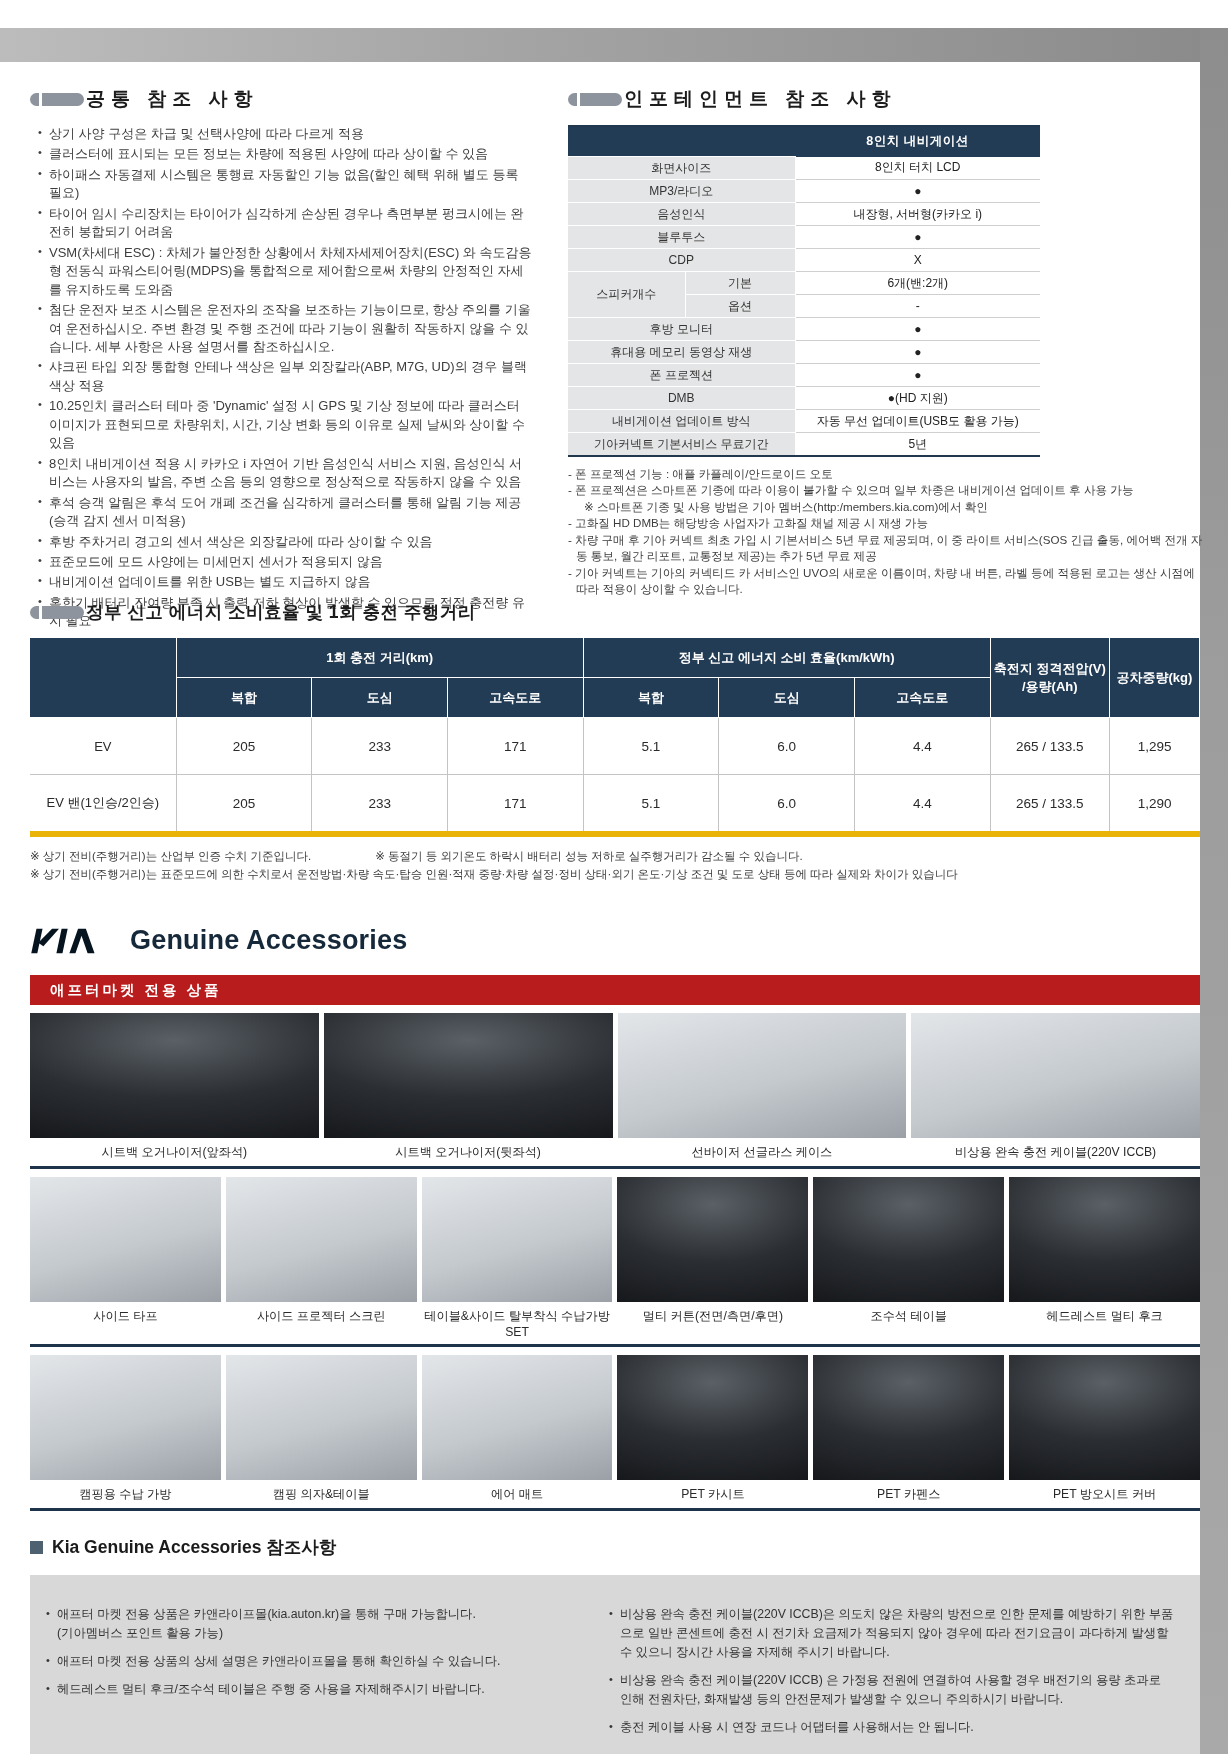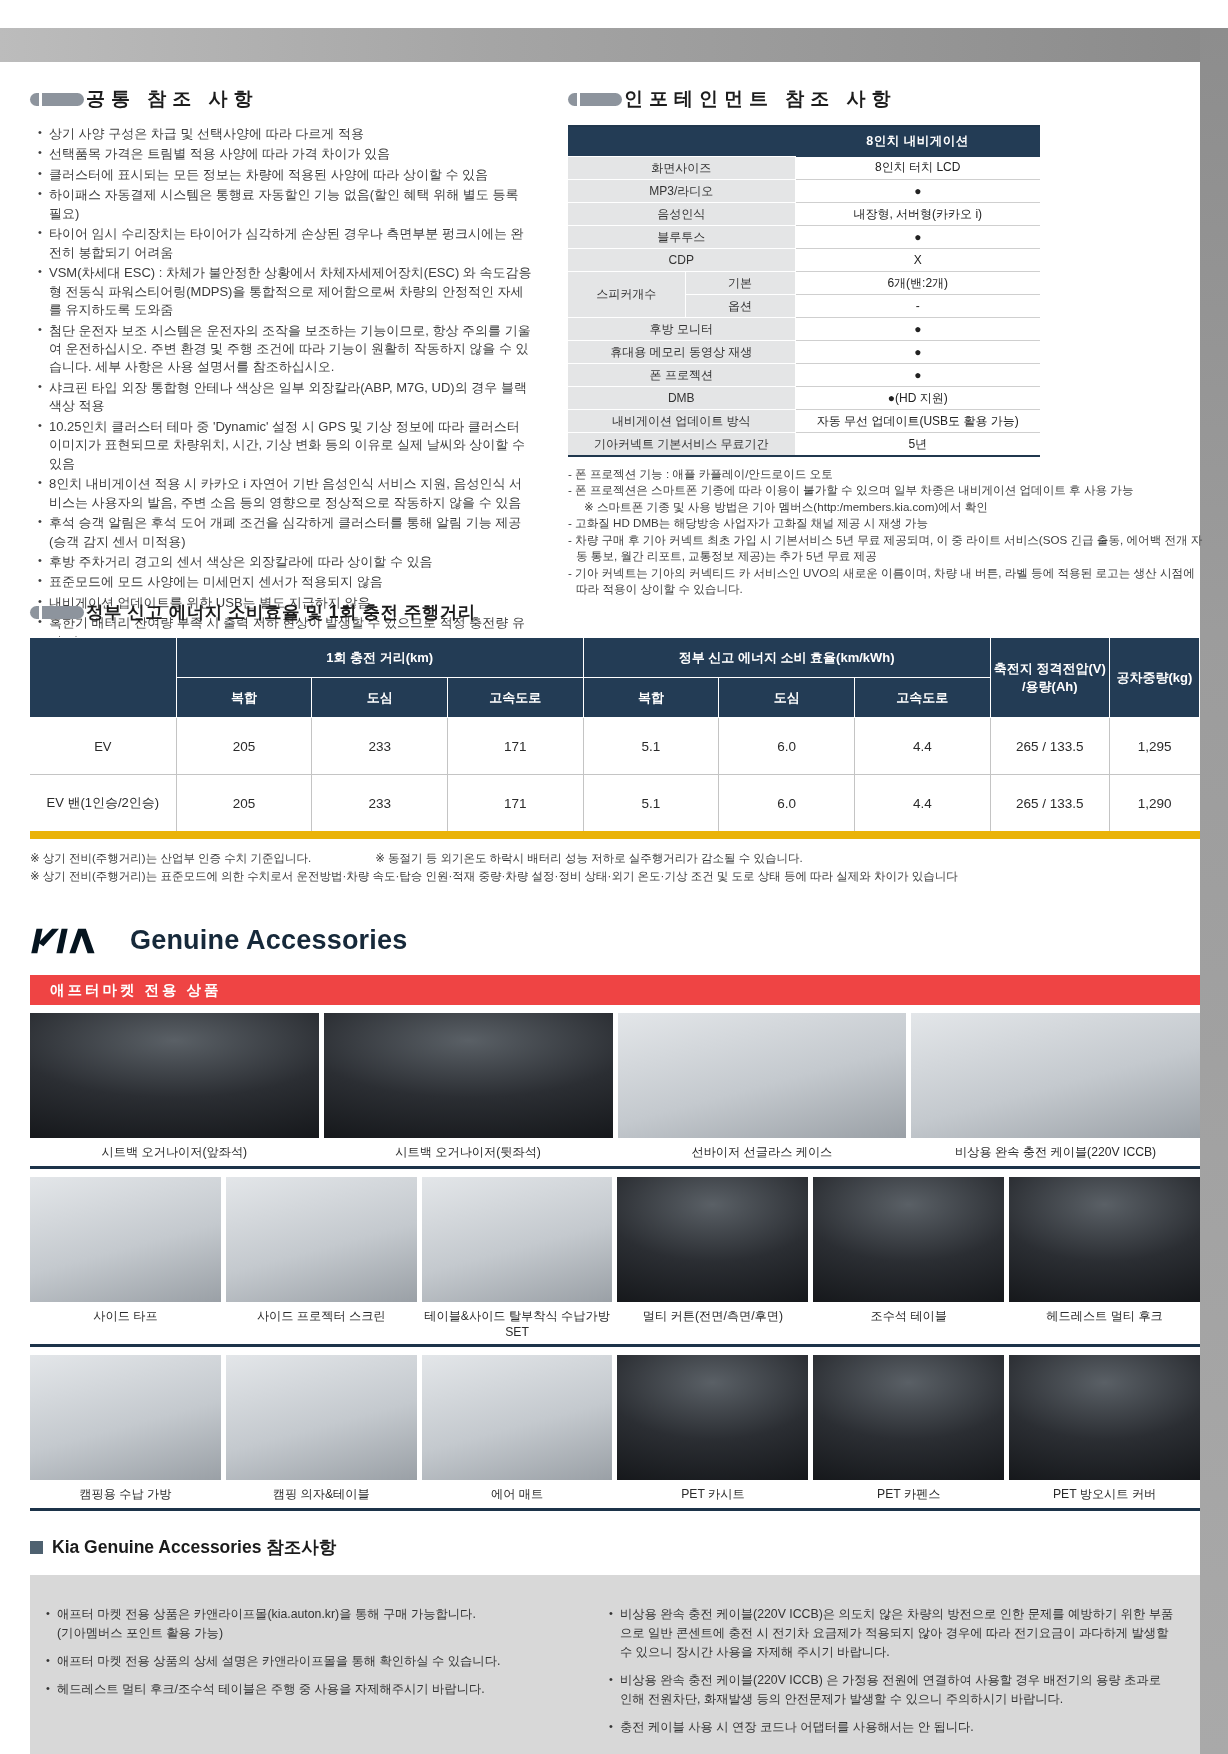--- a/index.html
+++ b/index.html
@@ -33,37 +33,37 @@
   table.info th.hdr{background:#233c55;color:#fff;font-weight:bold;height:27px;font-size:12.5px;letter-spacing:0.5px;}
   table.info td{height:22px;text-align:center;vertical-align:middle;padding:0 3px;color:#222;}
   table.info td.lbl{background:#e4e5e6;color:#333;border:1px solid #ffffff;border-left:none;}
   table.info td.val{background:#fff;border-bottom:1px solid #cfcfcf;border-left:1px solid #cfcfcf;}
   #info-notes{margin-top:9px;font-size:11.6px;color:#3c3c3c;line-height:1.42;width:640px;}
   #info-notes .note-line{padding-left:8px;text-indent:-8px;}
   #info-notes .note-line.indent{margin-left:16px;}
 
   
   .energy{position:absolute;left:30px;top:600px;width:1170px;}
-  table.energy-t{width:100%;border-collapse:collapse;text-align:center;table-layout:fixed;margin-top:12px;border-bottom:8px solid #eab308;}
+  table.energy-t{width:100%;border-collapse:collapse;text-align:center;table-layout:fixed;margin-top:12px;border-bottom:6px solid #eab308;}
   table.energy-t th{background:#233c55;color:#fff;font-weight:bold;font-size:13px;border:1px solid #fff;height:35px;padding:2px;}
   table.energy-t th.corner{border-left:none;}
   table.energy-t td{background:#fff;border:1px solid #c4c4c4;height:54px;font-size:13.5px;color:#2a2a2a;}
   table.energy-t td.model{font-size:13px;}
   table.energy-t tr td:first-child{border-left:none;}
   table.energy-t tr td:last-child{border-right:none;}
   .en-foot{margin-top:10px;font-size:11.5px;color:#3a3a3a;line-height:1.6;}
   .en-foot .foot-row{display:flex;gap:64px;}
 
   
   .brandline{position:absolute;left:30px;top:925px;display:flex;align-items:center;gap:16px;}
   .brand-text{font-size:27px;font-weight:bold;color:#16293a;letter-spacing:0.2px;}
 
   
   .acc{position:absolute;left:30px;top:975px;width:1170px;}
-  .band{height:30px;background:#ef4444;color:#fff;display:flex;align-items:center;padding-left:20px;font-size:14.5px;font-weight:bold;letter-spacing:3px;box-sizing:border-box;}
+  .band{height:30px;background:#b91c1c;color:#fff;display:flex;align-items:center;padding-left:20px;font-size:14.5px;font-weight:bold;letter-spacing:3px;box-sizing:border-box;}
   .acc-imgs{display:grid;gap:5px;margin-top:8px;}
   .acc-labels{display:grid;gap:5px;}
   .cols4{grid-template-columns:repeat(4,1fr);}
   .cols6{grid-template-columns:repeat(6,1fr);}
   .photo{height:125px;}
   .photo.dark{background:radial-gradient(120% 95% at 50% 22%,#5a6066 0%,#2b2e33 48%,#121417 100%);}
   .photo.light{background:linear-gradient(165deg,#e3e6e9 0%,#c4c9ce 55%,#9aa0a6 100%);}
   .plabel{text-align:center;font-size:12.2px;color:#2a2a2a;padding:6px 2px 5px;}
   .acc-rule{height:3px;background:#1c3349;margin:0 0 8px;}
 
@@ -86,21 +86,20 @@
   <div class="right-strip"></div>
 
   <div class="top-cols">
     <div class="col-left">
       <div class="sec-head">
         <span class="pill"></span>
         <span class="sec-title">공통 참조 사항</span>
       </div>
       <ul class="notes" id="common-list">
           <li>상기 사양 구성은 차급 및 선택사양에 따라 다르게 적용</li>
-          <li>선택품목 가격은 트림별 적용 사양에 따라 가격 차이가 있음</li>
           <li>클러스터에 표시되는 모든 정보는 차량에 적용된 사양에 따라 상이할 수 있음</li>
           <li>하이패스 자동결제 시스템은 통행료 자동할인 기능 없음(할인 혜택 위해 별도 등록 필요)</li>
           <li>타이어 임시 수리장치는 타이어가 심각하게 손상된 경우나 측면부분 펑크시에는 완전히 봉합되기 어려움</li>
           <li>VSM(차세대 ESC) : 차체가 불안정한 상황에서 차체자세제어장치(ESC) 와 속도감응형 전동식 파워스티어링(MDPS)을 통합적으로 제어함으로써 차량의 안정적인 자세를 유지하도록 도와줌</li>
           <li>첨단 운전자 보조 시스템은 운전자의 조작을 보조하는 기능이므로, 항상 주의를 기울여 운전하십시오. 주변 환경 및 주행 조건에 따라 기능이 원활히 작동하지 않을 수 있습니다. 세부 사항은 사용 설명서를 참조하십시오.</li>
           <li>샤크핀 타입 외장 통합형 안테나 색상은 일부 외장칼라(ABP, M7G, UD)의 경우 블랙 색상 적용</li>
           <li>10.25인치 클러스터 테마 중 'Dynamic' 설정 시 GPS 및 기상 정보에 따라 클러스터 이미지가 표현되므로 차량위치, 시간, 기상 변화 등의 이유로 실제 날씨와 상이할 수 있음</li>
           <li>8인치 내비게이션 적용 시 카카오 i 자연어 기반 음성인식 서비스 지원, 음성인식 서비스는 사용자의 발음, 주변 소음 등의 영향으로 정상적으로 작동하지 않을 수 있음</li>
           <li>후석 승객 알림은 후석 도어 개폐 조건을 심각하게 클러스터를 통해 알림 기능 제공 (승객 감지 센서 미적용)</li>
           <li>후방 주차거리 경고의 센서 색상은 외장칼라에 따라 상이할 수 있음</li>

